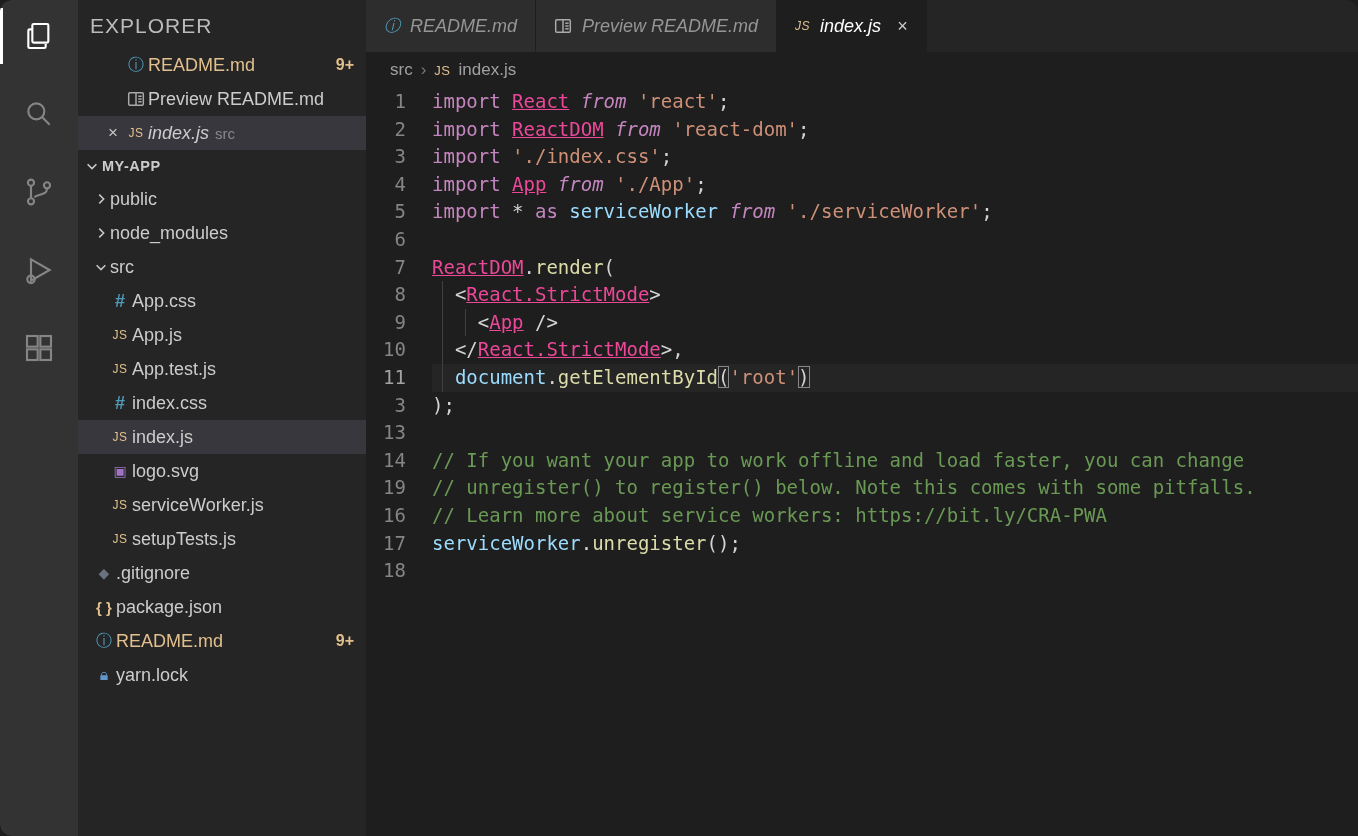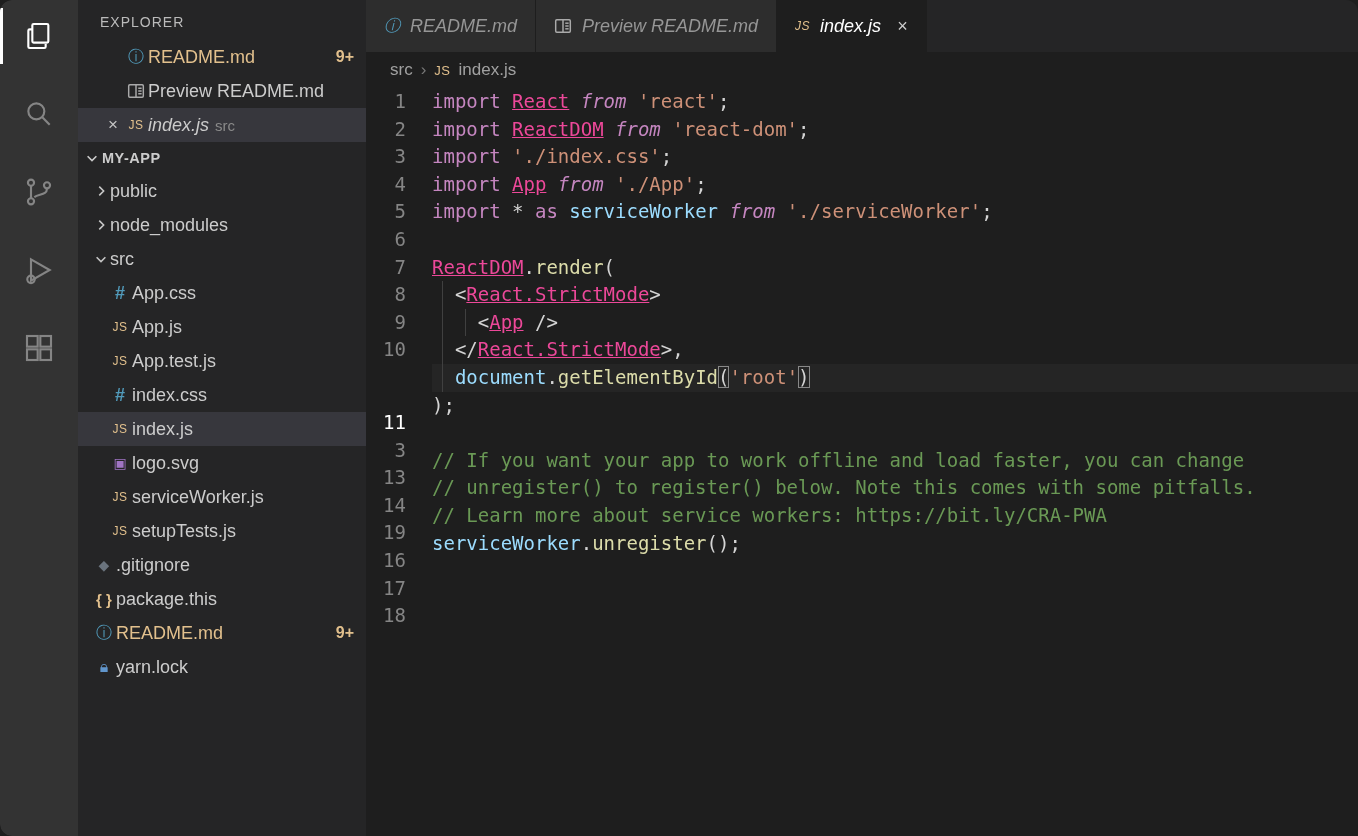--- a/index.html
+++ b/index.html
@@ -47,22 +47,22 @@
 
   
   .sidebar {
     width: 288px;
     background: #252526;
     display: flex;
     flex-direction: column;
     font-size: 17px;
   }
   .sidebar-title {
-    padding: 14px 22px 8px 22px;
-    font-size: 14px;
+    padding: 14px 22px 8px 12px;
+    font-size: 21px;
     letter-spacing: 1px;
     color: #bbb;
   }
   .section-header {
     display: flex;
     align-items: center;
     padding: 6px 8px 6px 4px;
     font-weight: 700;
     font-size: 14.5px;
     color: #ccc;
@@ -365,21 +365,21 @@
         <span class="icon">
           <span class="ft-diamond">◆</span>
         </span>
         <span class="label">.gitignore</span>
       </div>
       <div class="row">
         <span class="indent" style="width: 14px;"></span>
         <span class="icon">
           <span class="ft-braces">{ }</span>
         </span>
-        <span class="label">package.this</span>
+        <span class="label">package.json</span>
       </div>
       <div class="row">
         <span class="indent" style="width: 14px;"></span>
         <span class="icon">
           <span class="ft-info">ⓘ</span>
         </span>
         <span class="label modified">README.md</span>
         <span class="badge">9+</span>
       </div>
       <div class="row">
@@ -431,21 +431,21 @@
         <div>1</div>
         <div>2</div>
         <div>3</div>
         <div>4</div>
         <div>5</div>
         <div>6</div>
         <div>7</div>
         <div>8</div>
         <div>9</div>
         <div>10</div>
-        <div style="color: #ffffff; margin-top: 45px;">11</div>
+        <div style="color: #a3a3a3;">11</div>
         <div>3</div>
         <div>13</div>
         <div>14</div>
         <div>19</div>
         <div>16</div>
         <div>17</div>
         <div>18</div>
       </div>
     <div class="code" id="code"><div class="line"><span class="k-import">import </span><span class="type">React</span><span class="k-from"> from </span><span class="str">'react'</span><span class="punct">;</span></div><div class="line"><span class="k-import">import </span><span class="type">ReactDOM</span><span class="k-from"> from </span><span class="str">'react-dom'</span><span class="punct">;</span></div><div class="line"><span class="k-import">import </span><span class="str">'./index.css'</span><span class="punct">;</span></div><div class="line"><span class="k-import">import </span><span class="type">App</span><span class="k-from"> from </span><span class="str">'./App'</span><span class="punct">;</span></div><div class="line"><span class="k-import">import </span><span class="star">*</span><span class="k-as"> as </span><span class="ident">serviceWorker</span><span class="k-from"> from </span><span class="str">'./serviceWorker'</span><span class="punct">;</span></div><div class="line"></div><div class="line"><span class="type">ReactDOM</span><span class="punct">.</span><span class="func">render</span><span class="punct">(</span></div><div class="line"><span class="indent-guide" style="left: 10px;"></span><span class="punct">  &lt;</span><span class="type">React.StrictMode</span><span class="punct">&gt;</span></div><div class="line"><span class="indent-guide" style="left: 10px;"></span><span class="indent-guide" style="left: 33px;"></span><span class="punct">    &lt;</span><span class="type">App</span><span class="punct"> /&gt;</span></div><div class="line"><span class="indent-guide" style="left: 10px;"></span><span class="punct">  &lt;/</span><span class="type">React.StrictMode</span><span class="punct">&gt;,</span></div><div class="line hl-line"><span class="indent-guide" style="left: 10px;"></span><span class="punct">  </span><span class="ident">document</span><span class="punct">.</span><span class="func">getElementById</span><span class="punct bracket-box">(</span><span class="str">'root'</span><span class="punct bracket-box">)</span></div><div class="line"><span class="punct">);</span></div><div class="line"></div><div class="line"><span class="comment">// If you want your app to work offline and load faster, you can change</span></div><div class="line"><span class="comment">// unregister() to register() below. Note this comes with some pitfalls.</span></div><div class="line"><span class="comment">// Learn more about service workers: </span><span class="link">https://bit.ly/CRA-PWA</span></div><div class="line"><span class="ident">serviceWorker</span><span class="punct">.</span><span class="func">unregister</span><span class="punct">();</span></div><div class="line"></div></div>
   </div>

